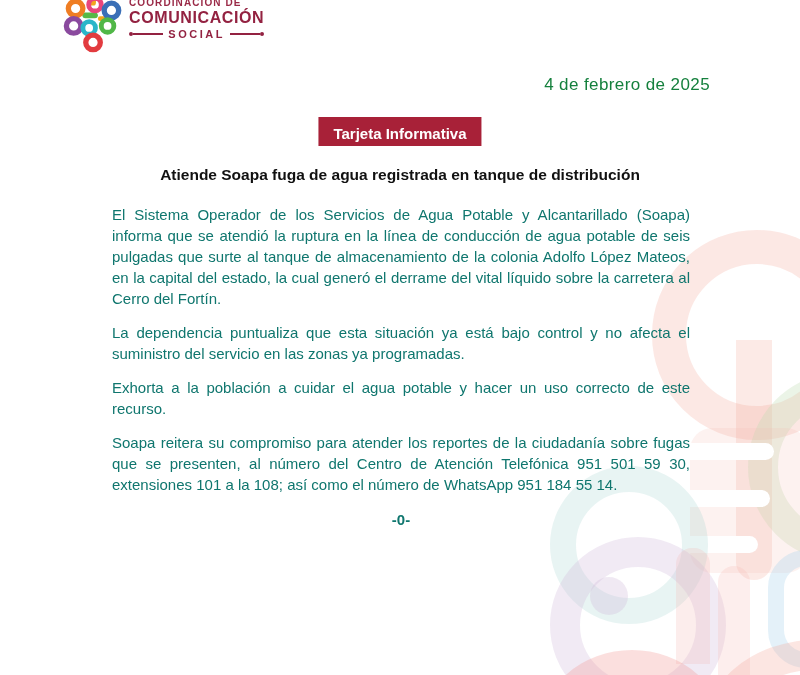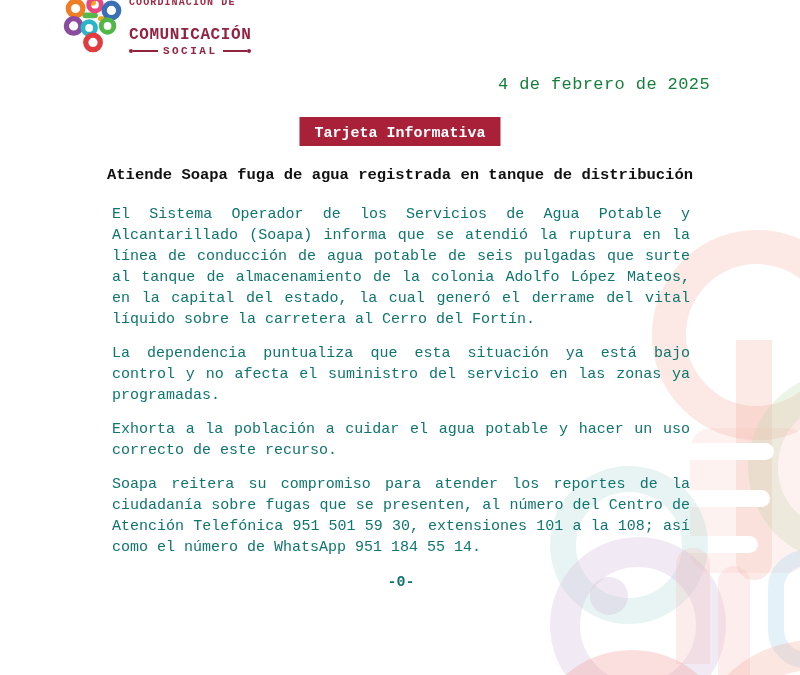--- a/index.html
+++ b/index.html
@@ -1,21 +1,21 @@
 <!DOCTYPE html>
 <html><head>
 <meta charset="utf-8">
 <style>
   html,body{margin:0;padding:0;background:#ffffff;}
   .page{
     position:relative;
     width:800px;height:675px;
     background:#ffffff;
     overflow:hidden;
-    font-family:Liberation Mono, monospace;
+    font-family:Liberation Sans, sans-serif;
   }
   
   .wm{position:absolute;pointer-events:none;}
   .wm1{left:652px;top:230px;width:142px;height:142px;border:34px solid rgba(243,167,151,.26);border-radius:50%;}
   .wm2{left:736px;top:340px;width:36px;height:240px;background:rgba(243,167,151,.24);border-radius:0 0 18px 18px;}
   .wm3{left:748px;top:372px;width:130px;height:130px;border:30px solid rgba(188,219,175,.30);border-radius:50%;}
   .wm4{left:690px;top:428px;width:118px;height:145px;background:rgba(244,188,178,.20);border-radius:22px;}
   .wmbar{background:#ffffff;border-radius:9px;height:17px;}
   .wm5{left:648px;top:443px;width:126px;}
   .wm6{left:652px;top:490px;width:118px;}
@@ -26,21 +26,21 @@
   .wm11{left:676px;top:548px;width:34px;height:116px;background:rgba(245,185,180,.26);border-radius:16px 16px 0 0;}
   .wm12{left:718px;top:566px;width:32px;height:112px;background:rgba(245,185,180,.24);border-radius:16px 16px 0 0;}
   .wm13{left:768px;top:550px;width:70px;height:86px;border:16px solid rgba(170,210,235,.32);border-radius:38px;}
   .wm14{left:540px;top:650px;width:132px;height:112px;border:26px solid rgba(243,150,145,.30);border-radius:50%;}
   .wm15{left:700px;top:640px;width:170px;height:140px;border:30px solid rgba(243,167,151,.28);border-radius:50%;}
   
   .logo-wrap{position:absolute;left:63px;top:-5px;display:flex;align-items:flex-start;z-index:2;}
   .logo-glyph{width:62px;height:58px;flex:0 0 auto;}
   .org-text{margin-left:4px;color:#932241;padding-top:2px;}
   .org-line1{font-size:10px;font-weight:bold;letter-spacing:1.1px;color:#9a2a47;}
-  .org-line2{font-size:16px;font-weight:bold;letter-spacing:.6px;margin-top:18px;}
+  .org-line2{font-size:16px;font-weight:bold;letter-spacing:.6px;margin-top:1px;}
   .org-line3-row{display:flex;align-items:center;margin-top:1px;}
   .org-dot{width:4px;height:4px;border-radius:50%;background:#932241;flex:0 0 auto;}
   .org-rule{height:2px;background:#932241;flex:1 1 auto;}
   .org-line3{font-size:11px;letter-spacing:2.5px;padding:0 5px;font-weight:600;}
   .doc-date{
     position:absolute;top:75px;right:90px;
     font-size:17px;color:#15803d;letter-spacing:.4px;z-index:2;
   }
   
   .badge{

